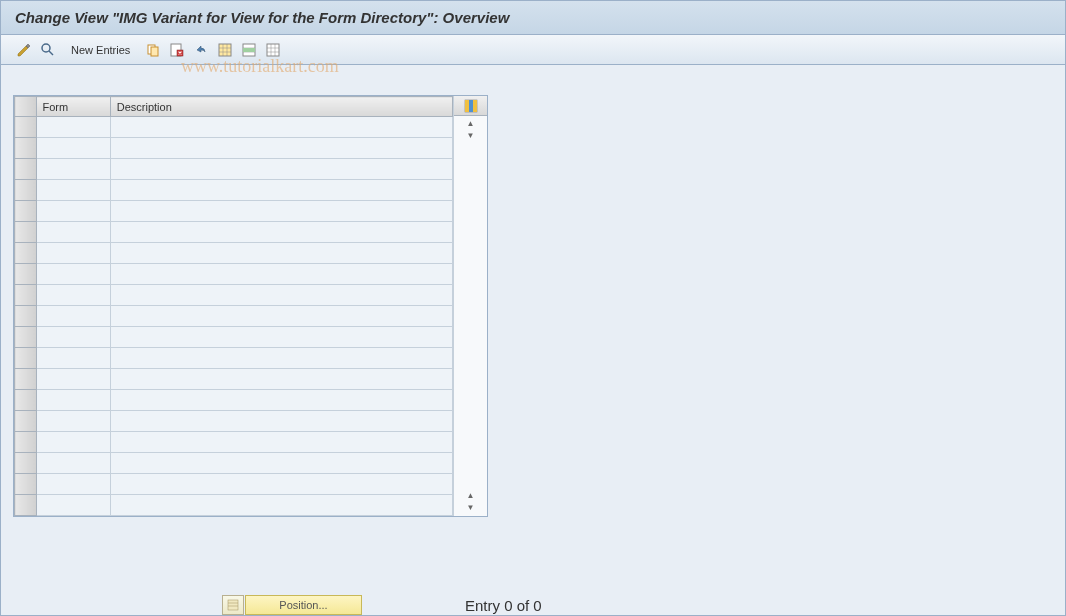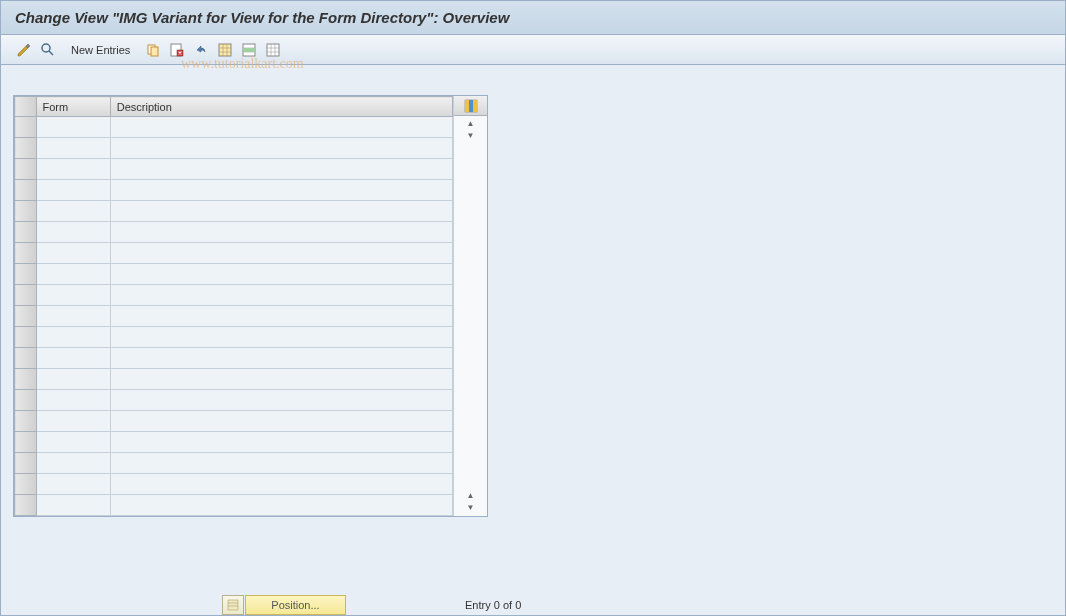--- a/index.html
+++ b/index.html
@@ -43,21 +43,21 @@
     .new-entries-btn {
       font-size: 11px;
       color: #333;
       padding: 2px 8px;
       cursor: pointer;
     }
     .watermark {
       position: absolute;
       top: 55px;
       left: 180px;
-      font-size: 14px;
+      font-size: 18px;
       color: #e2a86a;
       opacity: 0.6;
       font-family: Georgia, serif;
       z-index: 10;
       pointer-events: none;
     }
     .main-area {
       padding: 30px 12px 12px 12px;
       position: relative;
     }
@@ -156,35 +156,35 @@
       background: linear-gradient(to bottom, #f8f8e8 0%, #ede9c8 100%);
       border: 1px solid #b8b090;
       display: flex;
       align-items: center;
       justify-content: center;
       cursor: pointer;
     }
     .position-btn {
       position: absolute;
       left: 244px;
-      width: 101px;
+      width: 117px;
       height: 20px;
       background: linear-gradient(to bottom, #fdf5c3 0%, #f5e896 100%);
       border: 1px solid #c8b858;
       font-size: 11px;
       color: #555;
       display: flex;
       align-items: center;
       justify-content: center;
       cursor: pointer;
     }
     .entry-info {
       position: absolute;
       left: 445px;
-      font-size: 11px;
+      font-size: 15px;
       color: #333;
       padding-left: 19px;
     }
   </style>
 </head>
 <body>
 
 <div class="title-bar">Change View "IMG Variant for View for the Form Directory": Overview</div>
 
 <div class="toolbar">

